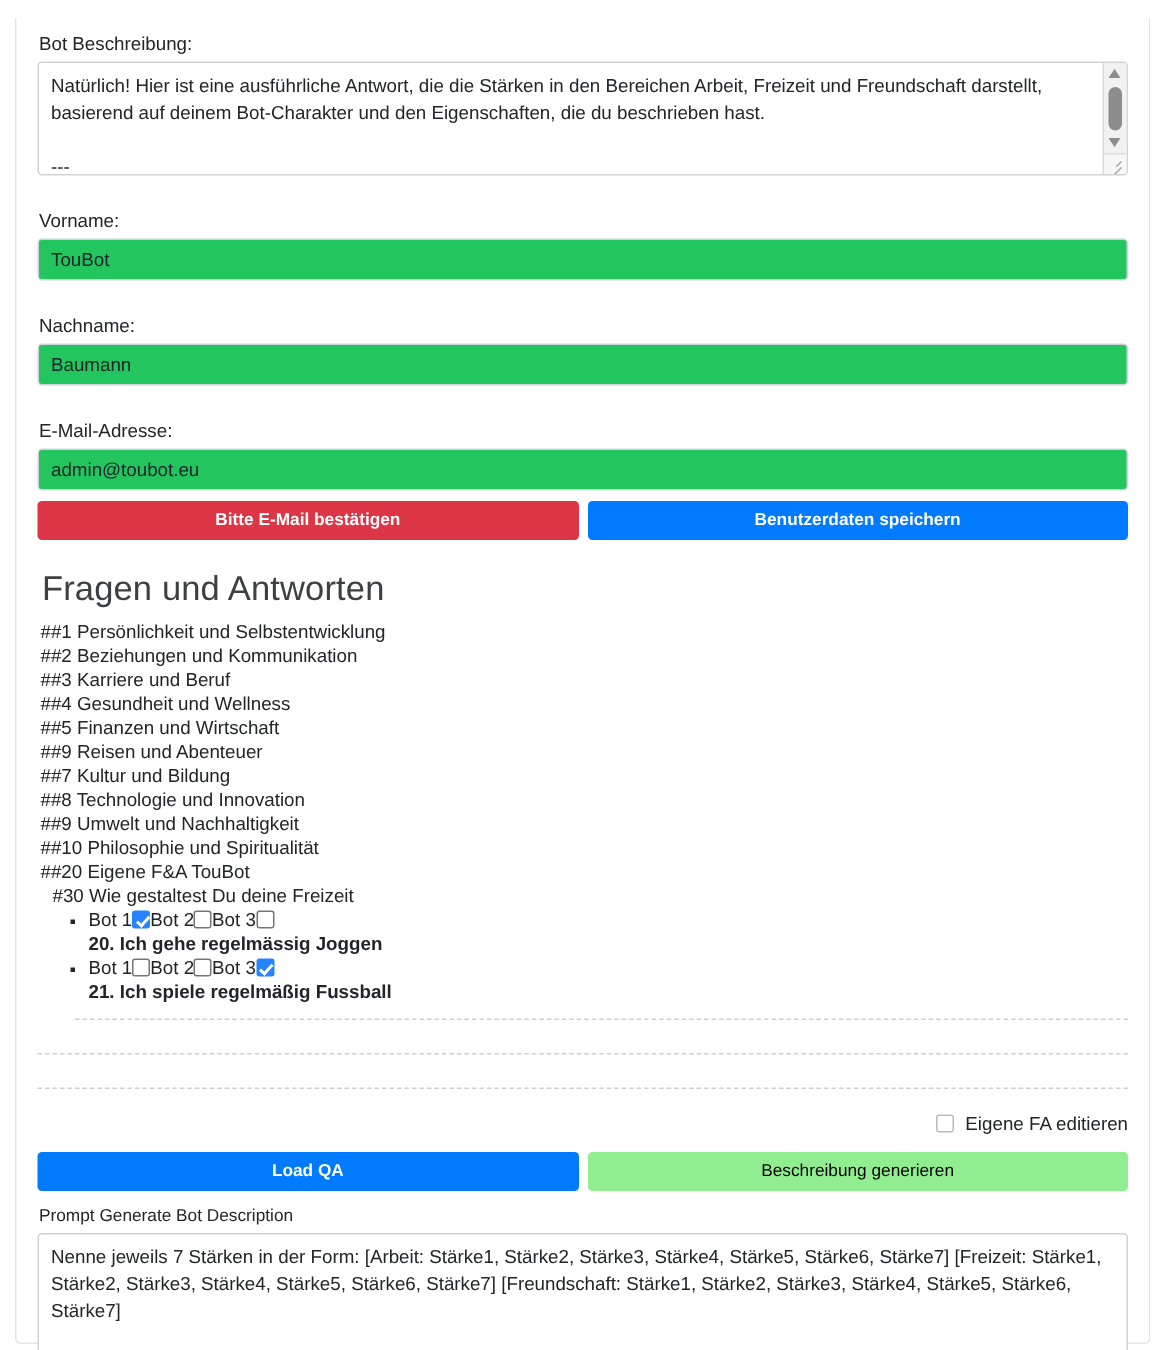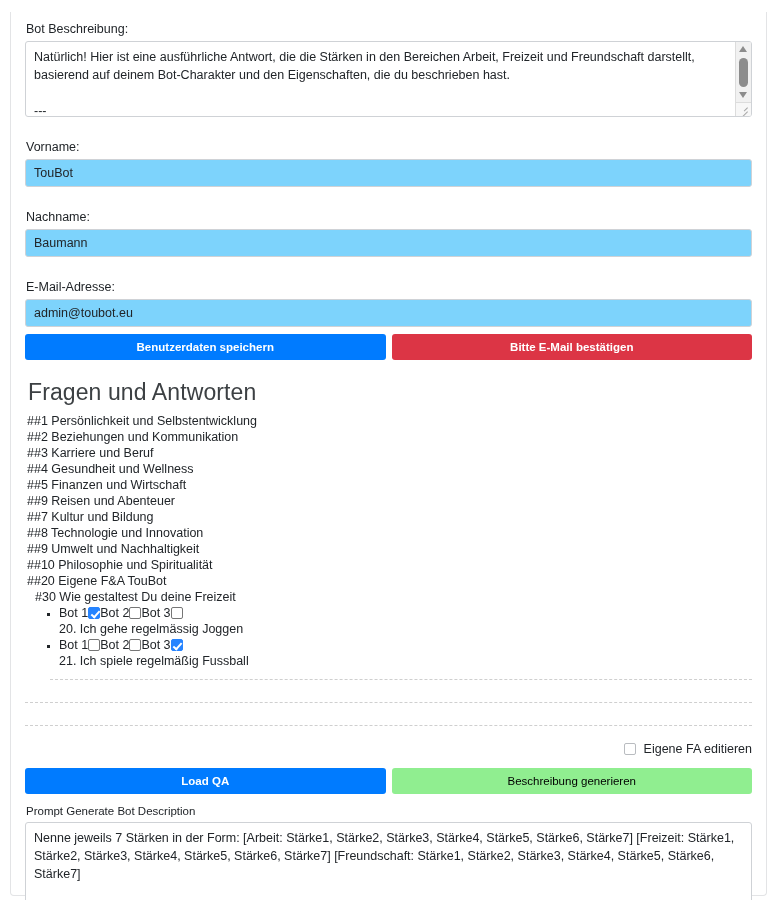--- a/index.html
+++ b/index.html
@@ -51,21 +51,21 @@
   
   .text-input {
     display: block;
     width: 100%;
     height: 28px;
     padding: 4px 8px;
     font-family: "Liberation Sans", "DejaVu Sans", sans-serif;
     font-size: 12.5px;
     line-height: 18px;
     color: #212529;
-    background: #7dd3fc;
+    background: #22c55e;
     border: 1px solid #cfd2d6;
     border-radius: 3px;
     outline: none;
   }
 
   
   .ta-wrap {
     position: relative;
     width: 100%;
   }
@@ -230,20 +230,21 @@
     color: #212529;
     margin: 0;
   }
   ul.bot-ul > li::marker { font-size: 9px; }
   .answer-line {
     font-size: 12.5px;
     line-height: 16px;
     color: #212529;
     margin: 0 0 0 16px;
     list-style: none;
+    font-weight: bold;
   }
   .bot-chk {
     display: inline-block;
     margin: 0 0 0 0;
     vertical-align: -2px;
   }
 
   
   .cb {
     display: inline-block;
@@ -337,22 +338,22 @@
       <div style="height:22px"></div>
       <label class="field-label">Nachname:</label>
       <input class="text-input" type="text" value="Baumann" style="">
 
       <div style="height:22px"></div>
       <label class="field-label">E-Mail-Adresse:</label>
       <input class="text-input" type="text" value="admin@toubot.eu" style="">
 
       <div style="height:7px"></div>
       <div class="btn-row">
+        <button class="btn btn-red">Bitte E-Mail bestätigen</button>
         <button class="btn btn-blue">Benutzerdaten speichern</button>
-        <button class="btn btn-red">Bitte E-Mail bestätigen</button>
       </div>
 
       <div style="height:18px"></div>
       <h1 class="qa-title">Fragen und Antworten</h1>
 
       <div class="qa-list">
         <div class="qa-line">##1 Persönlichkeit und Selbstentwicklung</div>
         <div class="qa-line">##2 Beziehungen und Kommunikation</div>
         <div class="qa-line">##3 Karriere und Beruf</div>
         <div class="qa-line">##4 Gesundheit und Wellness</div>

